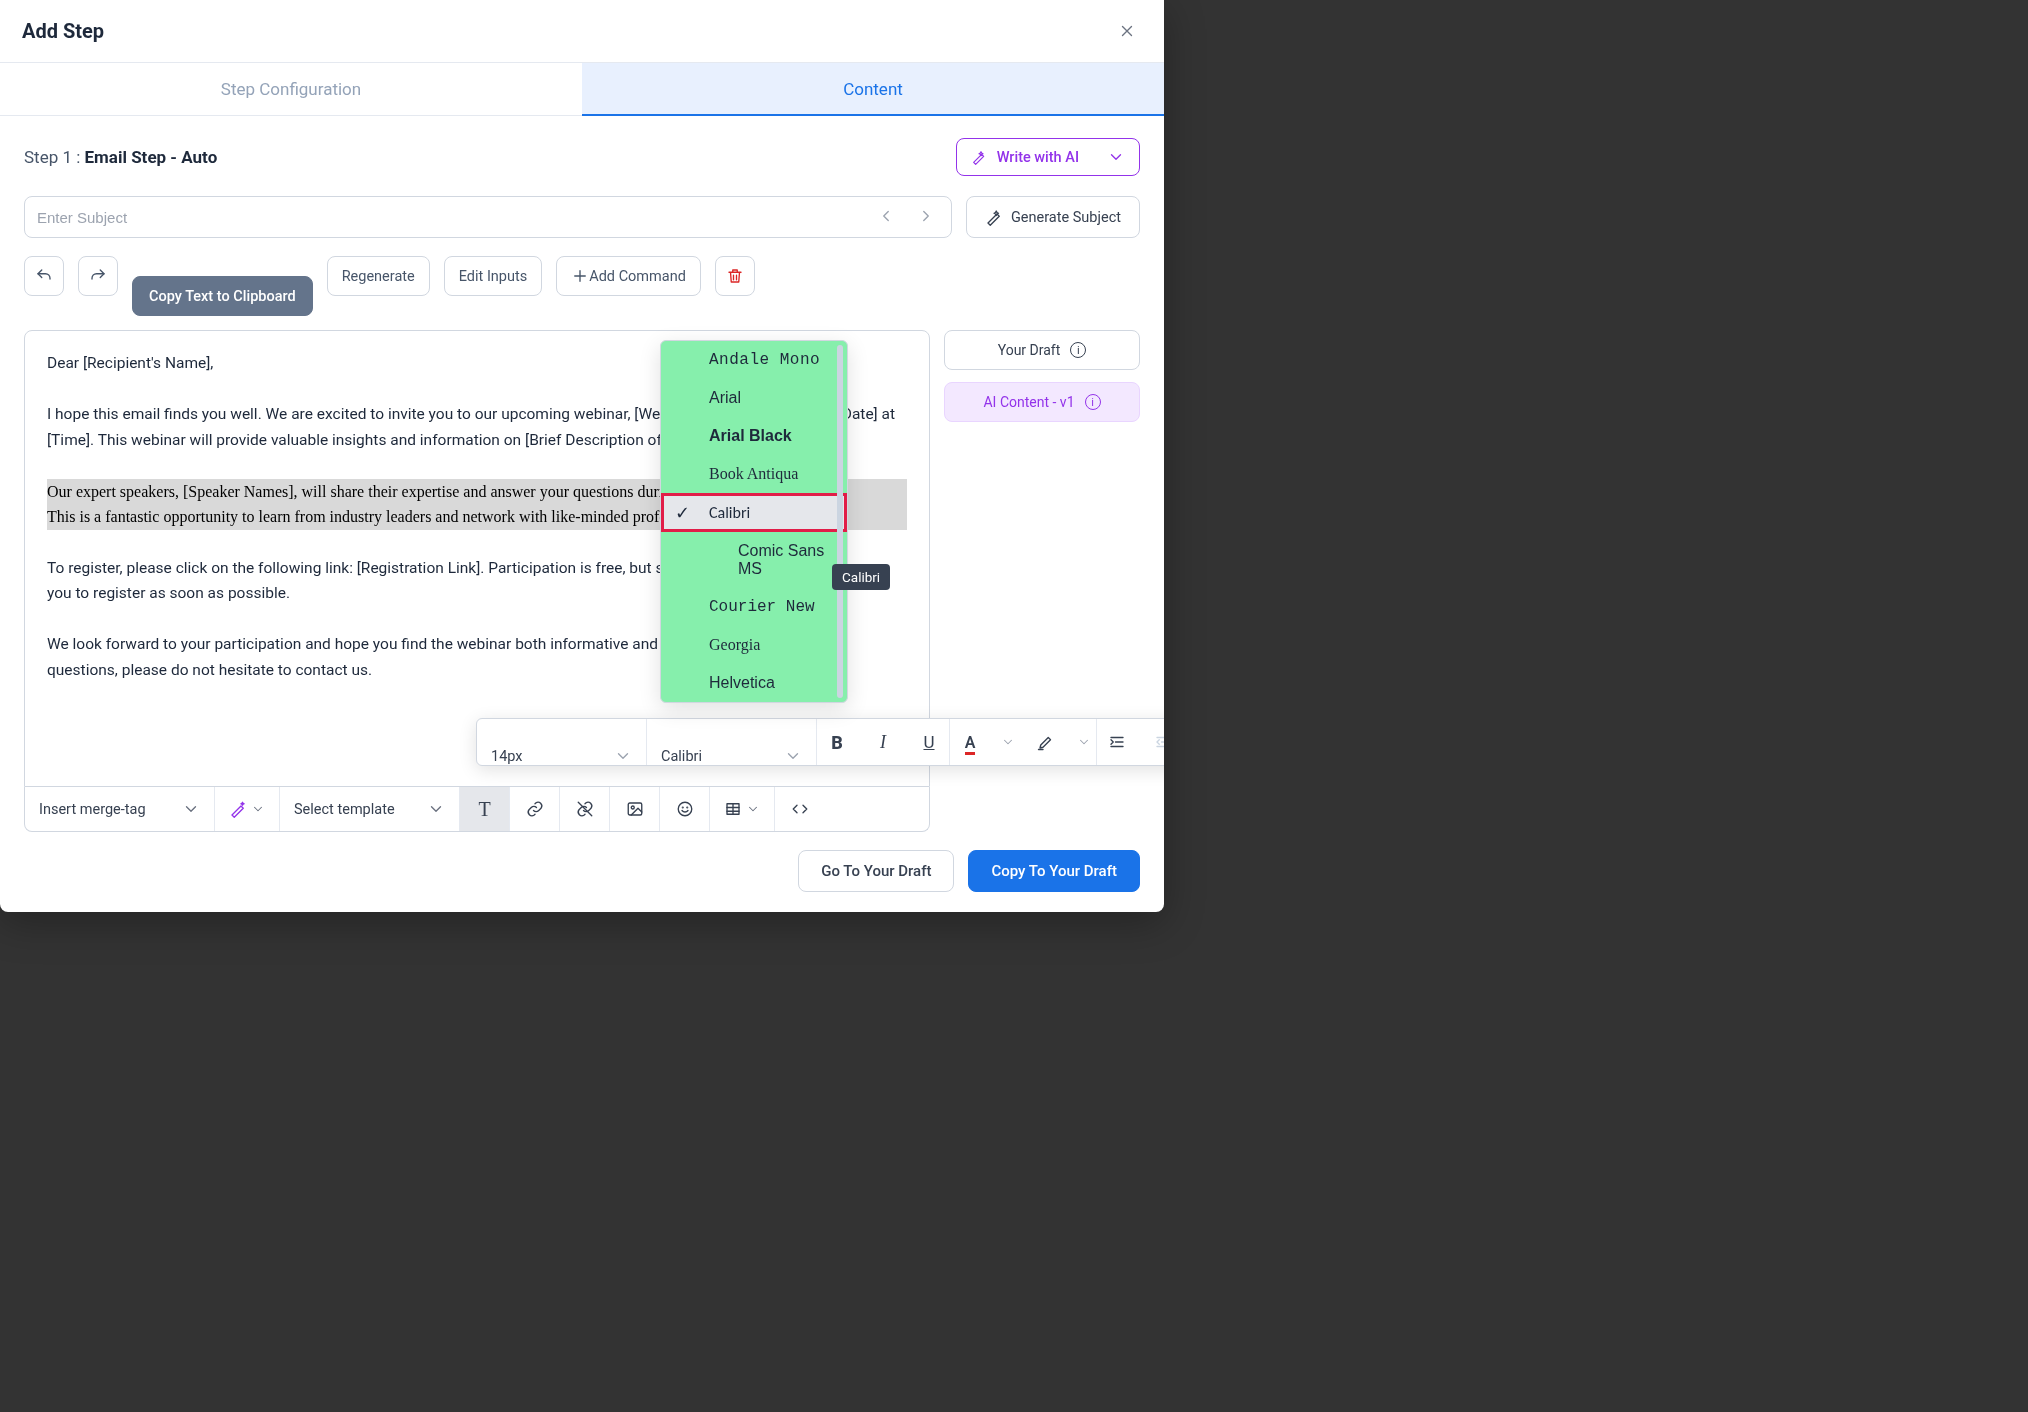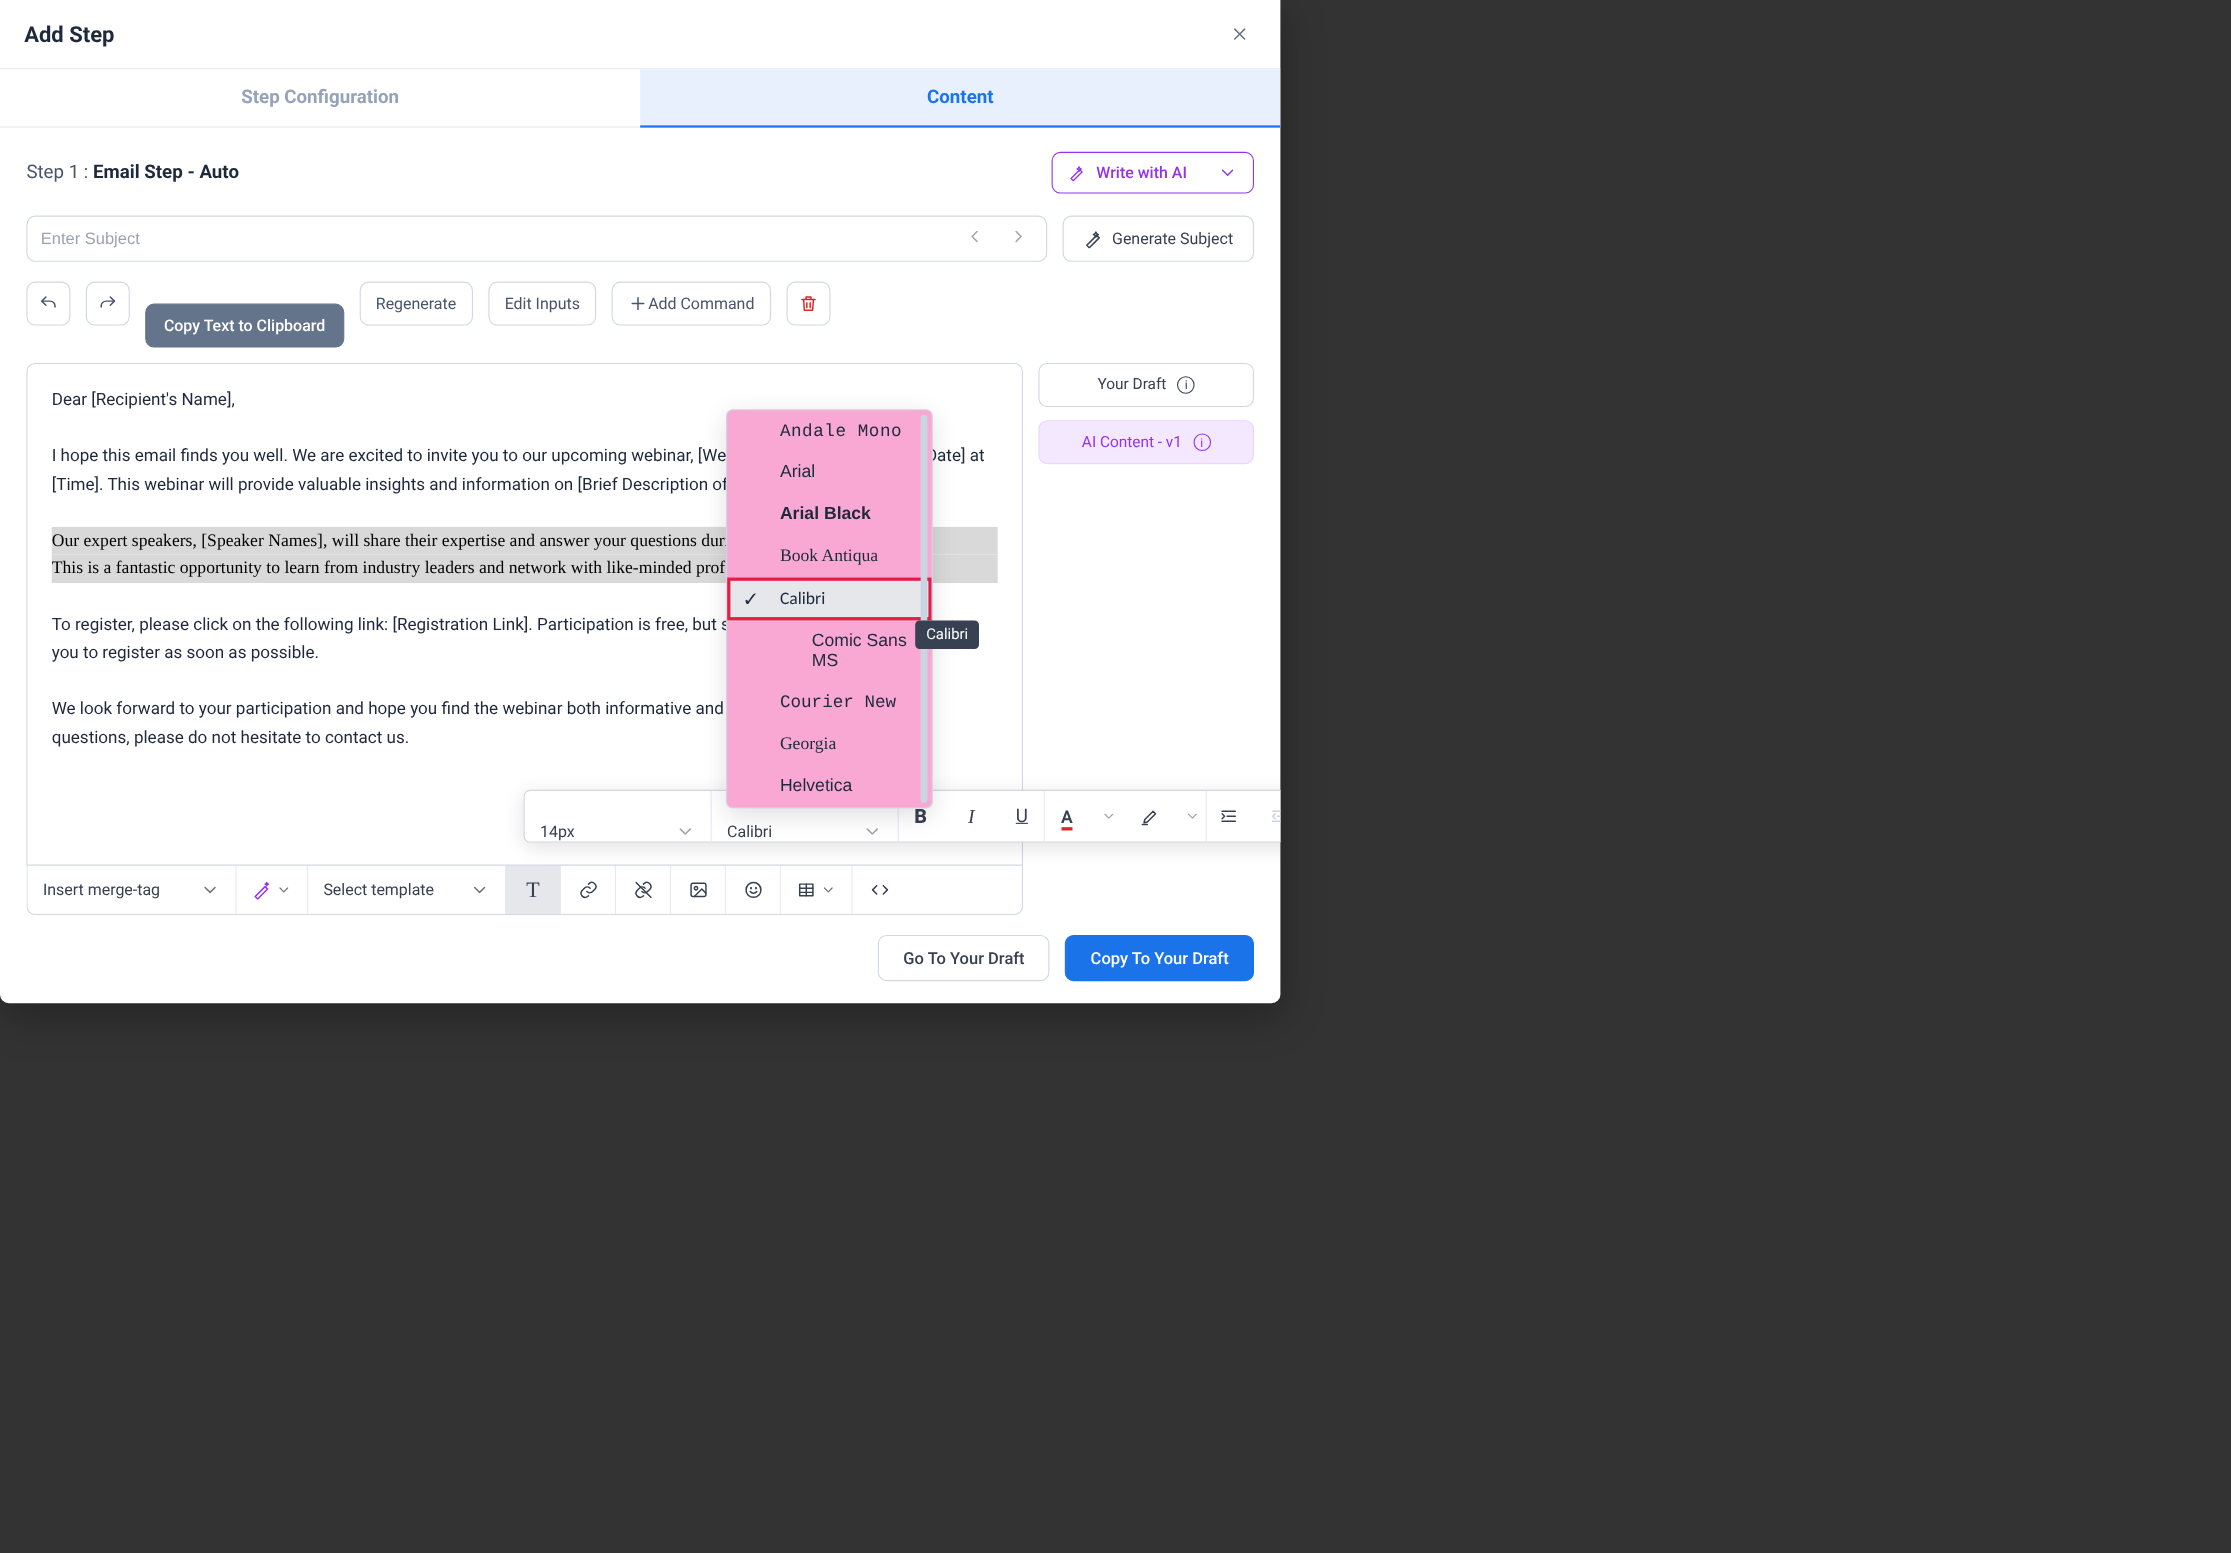--- a/index.html
+++ b/index.html
@@ -48,21 +48,21 @@
   
   .tabs {
     display: flex;
     border-bottom: 1px solid #e5e9f0;
   }
   .tab {
     flex: 1;
     text-align: center;
     padding: 16px 0;
     font-size: 17px;
-    font-weight: 700;
+    font-weight: 400;
     color: #94a3b8;
     cursor: pointer;
     position: relative;
   }
   .tab.active {
     color: #1a73e8;
     background: #e8f0fe;
   }
   .tab.active::after {
     content: "";
@@ -315,25 +315,25 @@
   }
   .bold-i { font-weight: 800; font-size: 18px; }
   .italic-i { font-style: italic; font-family: serif; font-size: 18px; }
   .under-i { text-decoration: underline; font-size: 17px; }
   .color-a { font-weight: 600; font-size: 16px; position: relative; }
   .color-a::after { content:""; position: absolute; left: 0; right: 0; bottom: -3px; height: 3px; background: #dc2626; }
 
   
   .font-dropdown {
     position: absolute;
-    top: 372px;
+    top: 340px;
     left: 660px;
     width: 188px;
     max-height: 368px;
-    background: #f9a8d4;
+    background: #86efac;
     border: 1px solid #d1d7e0;
     border-radius: 6px;
     box-shadow: 0 6px 22px rgba(0,0,0,0.12);
     overflow: hidden;
     z-index: 40;
   }
   .font-dropdown::after {
     content: "";
     position: absolute;
     top: 4px; right: 4px; bottom: 4px;

